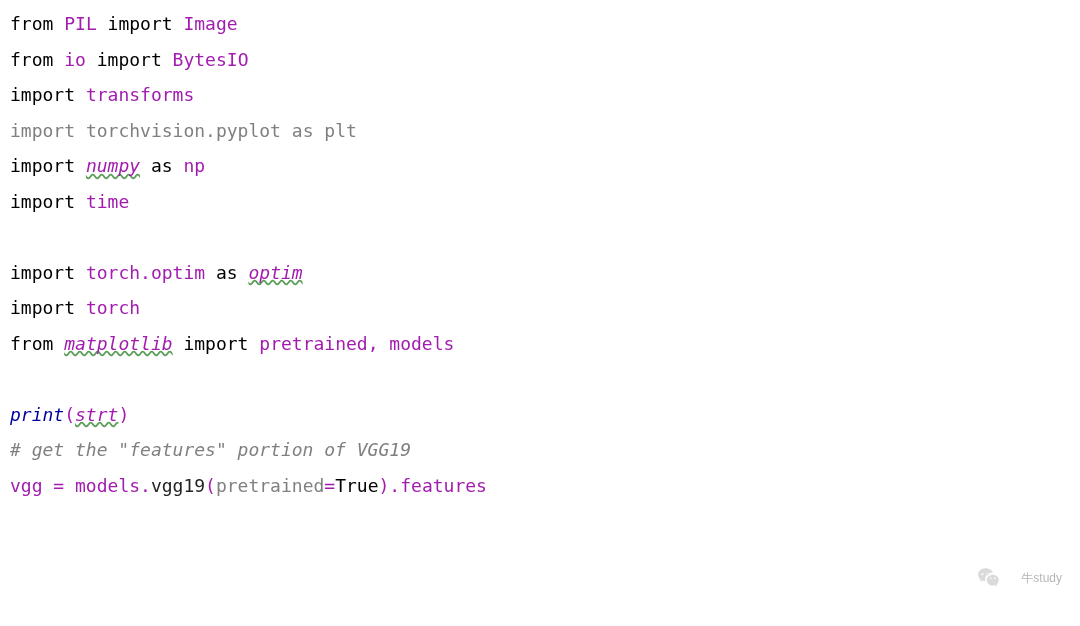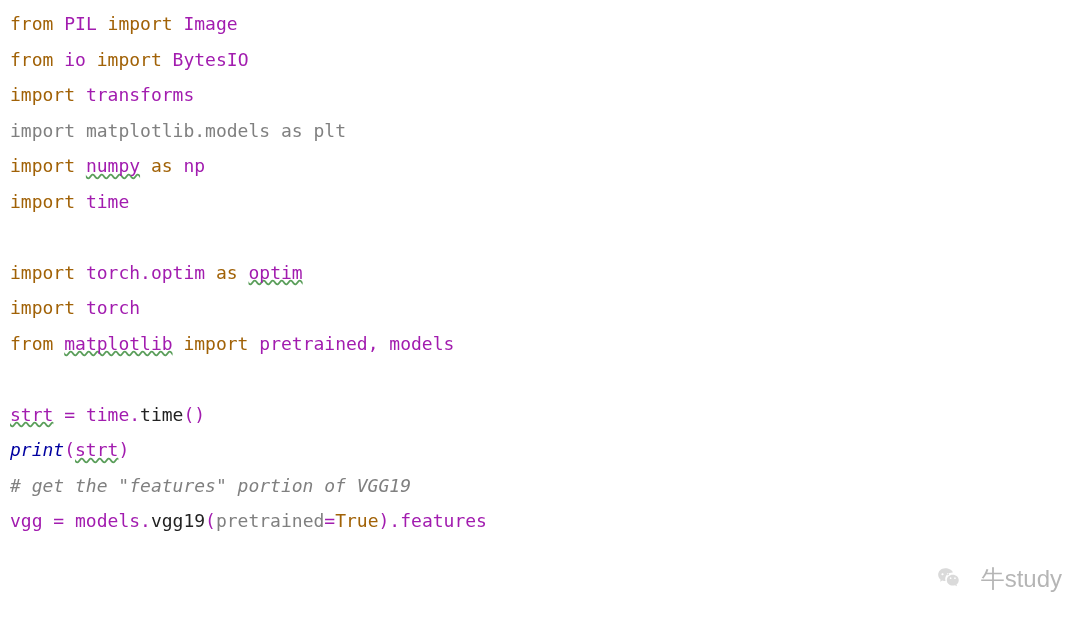--- a/index.html
+++ b/index.html
@@ -15,76 +15,76 @@
       font-size: 18px;
       line-height: 35.5px;
       padding: 6px 10px;
       position: relative;
       overflow: hidden;
     }
     .code-line {
       white-space: pre;
       color: #222;
     }
-    .kw-navy { color: #a16207; }
+    .kw-navy { color: #000000; }
     .kw-gray { color: #808080; }
     .fn-blue { color: #0000a0; font-style: italic; }
     .comment-italic { color: #808080; font-style: italic; }
     .underline-wavy {
       text-decoration: underline wavy #5a9e5a;
       text-decoration-skip-ink: none;
+      font-style: italic;
     }
     .call-dark { color: #222; }
     .text-plain { color: #a21caf; }
     .watermark {
       position: absolute;
       right: 18px;
       bottom: 30px;
       display: flex;
       align-items: center;
       gap: 19px;
       color: rgba(120,120,120,0.55);
       font-family: -apple-system, sans-serif;
-      font-size: 24px;
+      font-size: 12px;
       margin-top: 40px;
     }
     .watermark-icon {
       width: 26px;
       height: 26px;
       opacity: 0.5;
     }
   </style>
 </head>
 <body>
 
 <div>
   <div class="code-line"><span class="kw-navy">from</span><span> </span><span class="text-plain">PIL</span><span> </span><span class="kw-navy">import</span><span> </span><span class="text-plain">Image</span></div>
 
   <div class="code-line"><span class="kw-navy">from</span><span> </span><span class="text-plain">io</span><span> </span><span class="kw-navy">import</span><span> </span><span class="text-plain">BytesIO</span></div>
 
   <div class="code-line"><span class="kw-navy">import</span><span> </span><span class="text-plain">transforms</span></div>
 
-  <div class="code-line"><span class="kw-gray">import</span><span class="kw-gray"> </span><span class="kw-gray">matplotlib.models</span><span class="kw-gray"> </span><span class="kw-gray">as</span><span class="kw-gray"> </span><span class="kw-gray">plt</span></div>
+  <div class="code-line"><span class="kw-gray">import</span><span class="kw-gray"> </span><span class="kw-gray">torchvision.pyplot</span><span class="kw-gray"> </span><span class="kw-gray">as</span><span class="kw-gray"> </span><span class="kw-gray">plt</span></div>
 
   <div class="code-line"><span class="kw-navy">import</span><span> </span><span class="text-plain underline-wavy">numpy</span><span> </span><span class="kw-navy">as</span><span> </span><span class="text-plain">np</span></div>
 
   <div class="code-line"><span class="kw-navy">import</span><span> </span><span class="text-plain">time</span></div>
 
   <div class="code-line">&nbsp;</div>
 
   <div class="code-line"><span class="kw-navy">import</span><span> </span><span class="text-plain">torch.optim</span><span> </span><span class="kw-navy">as</span><span> </span><span class="text-plain underline-wavy">optim</span></div>
 
   <div class="code-line"><span class="kw-navy">import</span><span> </span><span class="text-plain">torch</span></div>
 
 
   <div class="code-line"><span class="kw-navy">from</span><span> </span><span class="text-plain underline-wavy">matplotlib</span><span> </span><span class="kw-navy">import</span><span> </span><span class="text-plain">pretrained</span><span class="text-plain">, </span><span class="text-plain">models</span></div>
 
   <div class="code-line">&nbsp;</div>
 
-  <div class="code-line"><span class="text-plain underline-wavy">strt</span><span class="text-plain"> = </span><span class="text-plain">time</span><span class="text-plain">.</span><span class="call-dark">time</span><span class="text-plain">()</span></div>
 
   <div class="code-line"><span class="fn-blue">print</span><span class="text-plain">(</span><span class="text-plain underline-wavy">strt</span><span class="text-plain">)</span></div>
 
   <div class="code-line"><span class="comment-italic"># get the "features" portion of VGG19</span></div>
 
   <div class="code-line"><span class="text-plain">vgg</span><span class="text-plain"> = </span><span class="text-plain">models</span><span class="text-plain">.</span><span class="call-dark">vgg19</span><span class="text-plain">(</span><span class="kw-gray">pretrained</span><span class="text-plain">=</span><span class="kw-navy">True</span><span class="text-plain">)</span><span class="text-plain">.</span><span class="text-plain">features</span></div>
 </div>
 
 <div class="watermark">
   <svg class="watermark-icon" viewBox="0 0 24 24" fill="currentColor">

